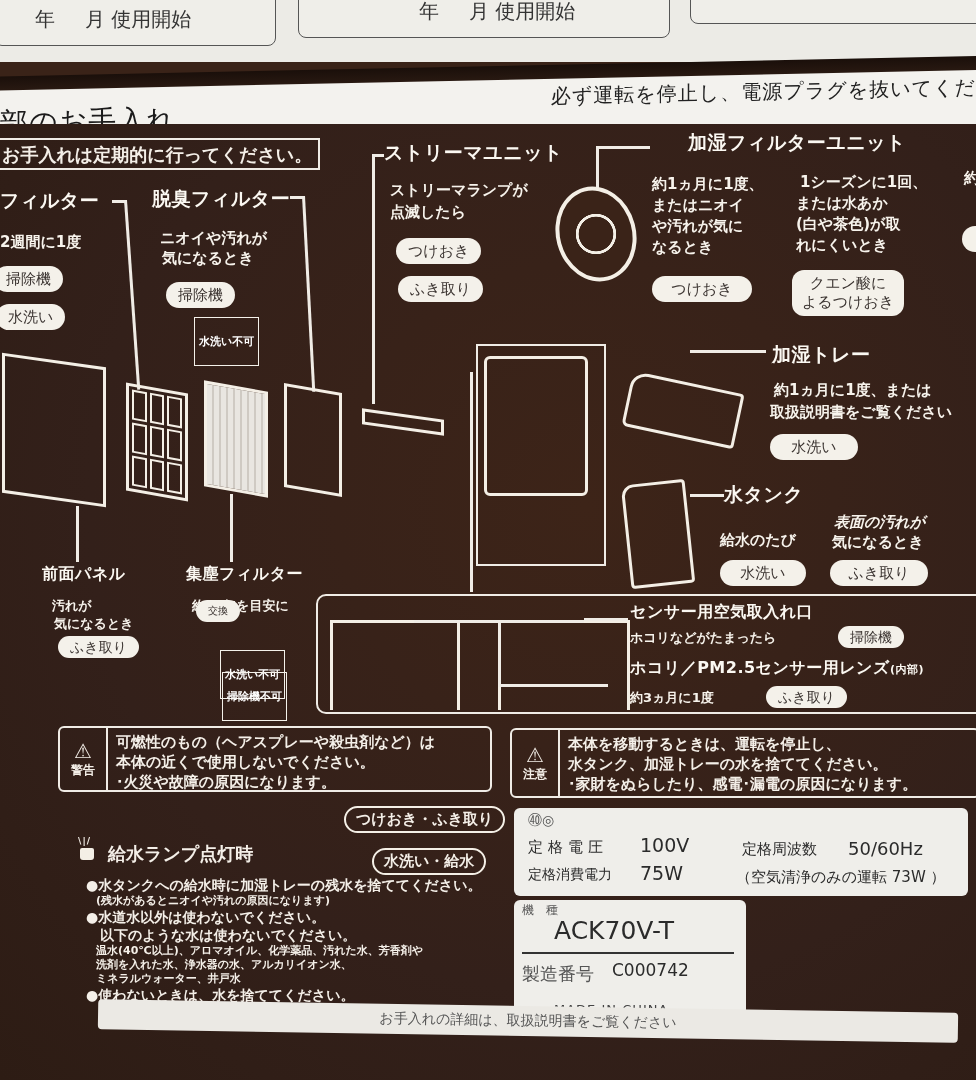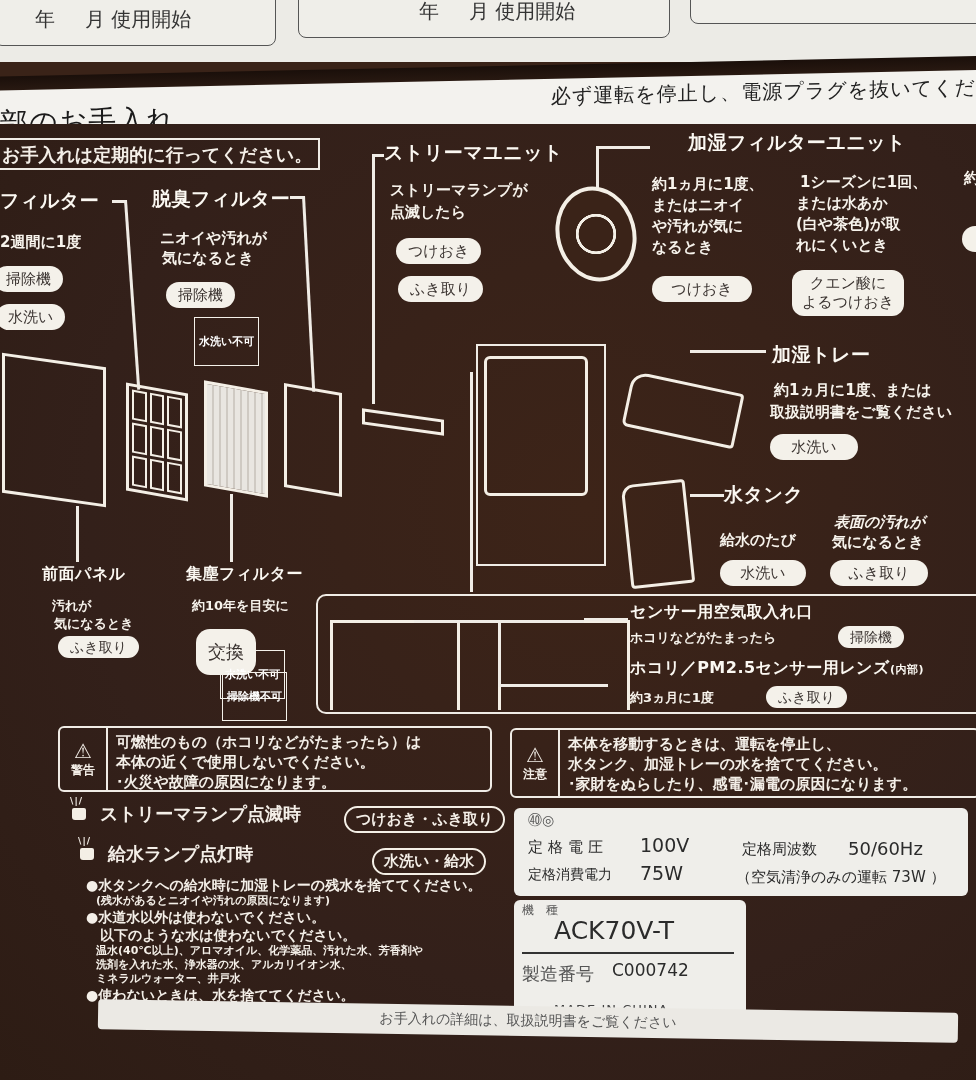--- a/index.html
+++ b/index.html
@@ -170,21 +170,21 @@
   <div class="txt" style="left:832px;top:408px;">気になるとき</div>
   <div class="pill" style="left:830px;top:436px;width:98px;">ふき取り</div>
 
   <div class="hdr" style="left:42px;top:440px;font-size:16px;">前面パネル</div>
   <div class="txt" style="left:52px;top:472px;font-size:13px;">汚れが</div>
   <div class="txt" style="left:54px;top:490px;font-size:13px;">気になるとき</div>
   <div class="pill" style="left:58px;top:512px;font-size:14px;padding:1px 12px;">ふき取り</div>
 
   <div class="hdr" style="left:186px;top:440px;font-size:16px;">集塵フィルター</div>
   <div class="txt" style="left:192px;top:472px;font-size:13px;">約10年を目安に</div>
-  <div class="pill" style="left:196px;top:505px;font-size:18px;padding:13px 12px;">交換</div>
+  <div class="pill" style="left:196px;top:476px;font-size:10px;padding:1px 12px;">交換</div>
   <div class="tag" style="left:198px;top:526px;">水洗い不可</div>
   <div class="tag" style="left:200px;top:548px;">掃除機不可</div>
 
   <div class="sensor-box">
     <div class="sk" style="left:12px;top:24px;width:130px;height:90px;border-bottom:none;"></div>
     <div class="sk" style="left:180px;top:24px;width:132px;height:90px;border-bottom:none;"></div>
     <div class="line" style="left:96px;top:24px;width:170px;height:3px;"></div>
     <div class="line" style="left:180px;top:24px;width:3px;height:66px;"></div>
     <div class="line" style="left:180px;top:88px;width:110px;height:3px;"></div>
     <div class="line" style="left:266px;top:22px;width:44px;height:3px;"></div>
@@ -197,41 +197,37 @@
     <div class="txt" style="left:312px;top:92px;font-size:13px;">約3ヵ月に1度</div>
     <div class="pill" style="left:448px;top:90px;font-size:14px;padding:1px 12px;">ふき取り</div>
   </div>
 
   <div class="warn-box" style="left:58px;top:602px;width:434px;height:66px;">
     <div class="icon-col">
       <span class="tri">⚠</span>
       <span class="lbl">警告</span>
     </div>
     <div class="body">
-      <div>可燃性のもの（ホコリなどがたまったら）は</div>
+      <div>可燃性のもの（ヘアスプレーや殺虫剤など）は</div>
       <div>本体の近くで使用しないでください。</div>
       <div>･火災や故障の原因になります。</div>
     </div>
   </div>
   <div class="warn-box" style="left:510px;top:604px;width:470px;height:70px;">
     <div class="icon-col">
       <span class="tri">⚠</span>
       <span class="lbl">注意</span>
     </div>
     <div class="body">
       <div>本体を移動するときは、運転を停止し、</div>
       <div>水タンク、加湿トレーの水を捨ててください。</div>
       <div>･家財をぬらしたり、感電･漏電の原因になります。</div>
     </div>
   </div>
 
-  <div class="lamp-row" style="top:678px;">
-    <span class="lamp-ico"></span>
-    <span>ストリーマランプ点滅時</span>
-  </div>
   <div class="lamp-pill" style="left:344px;top:682px;">つけおき・ふき取り</div>
   <div class="lamp-row" style="top:718px;left:80px;">
     <span class="lamp-ico"></span>
     <span>給水ランプ点灯時</span>
   </div>
   <div class="lamp-pill" style="left:372px;top:724px;">水洗い・給水</div>
 
   <div class="notes">
     <div class="n-big">●水タンクへの給水時に加湿トレーの残水を捨ててください。</div>
     <div class="n-small">(残水があるとニオイや汚れの原因になります)</div>

